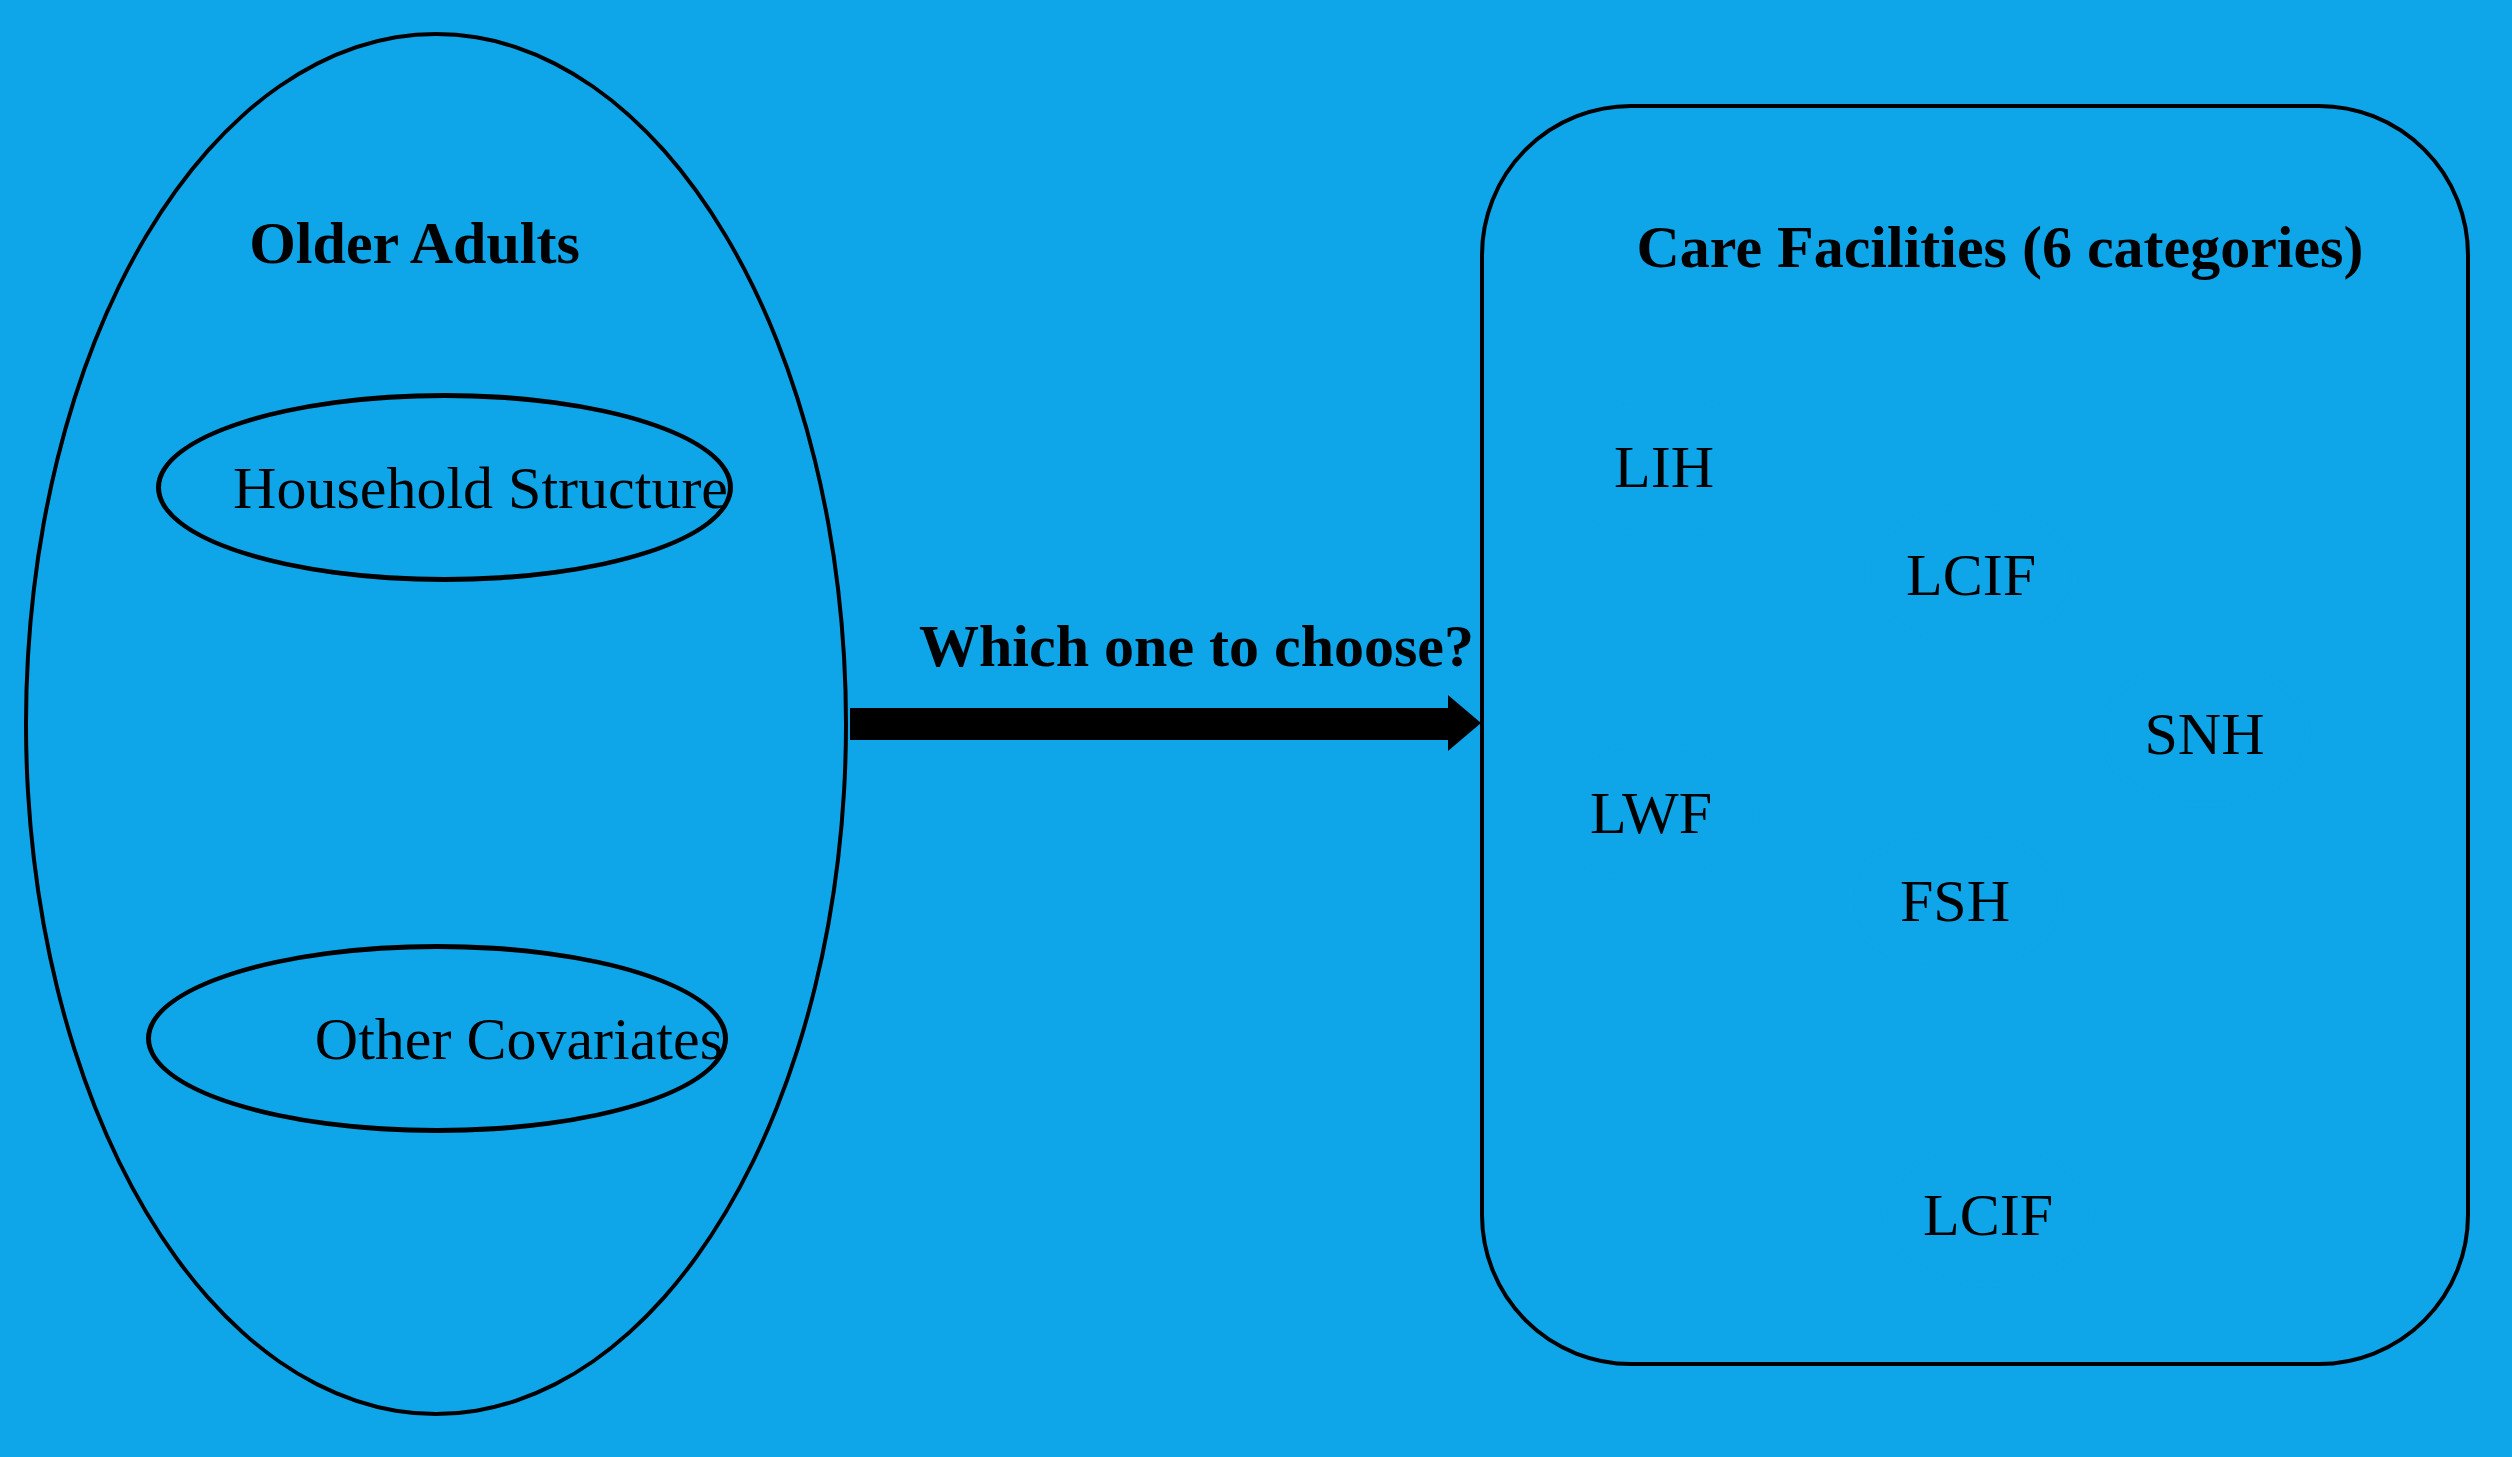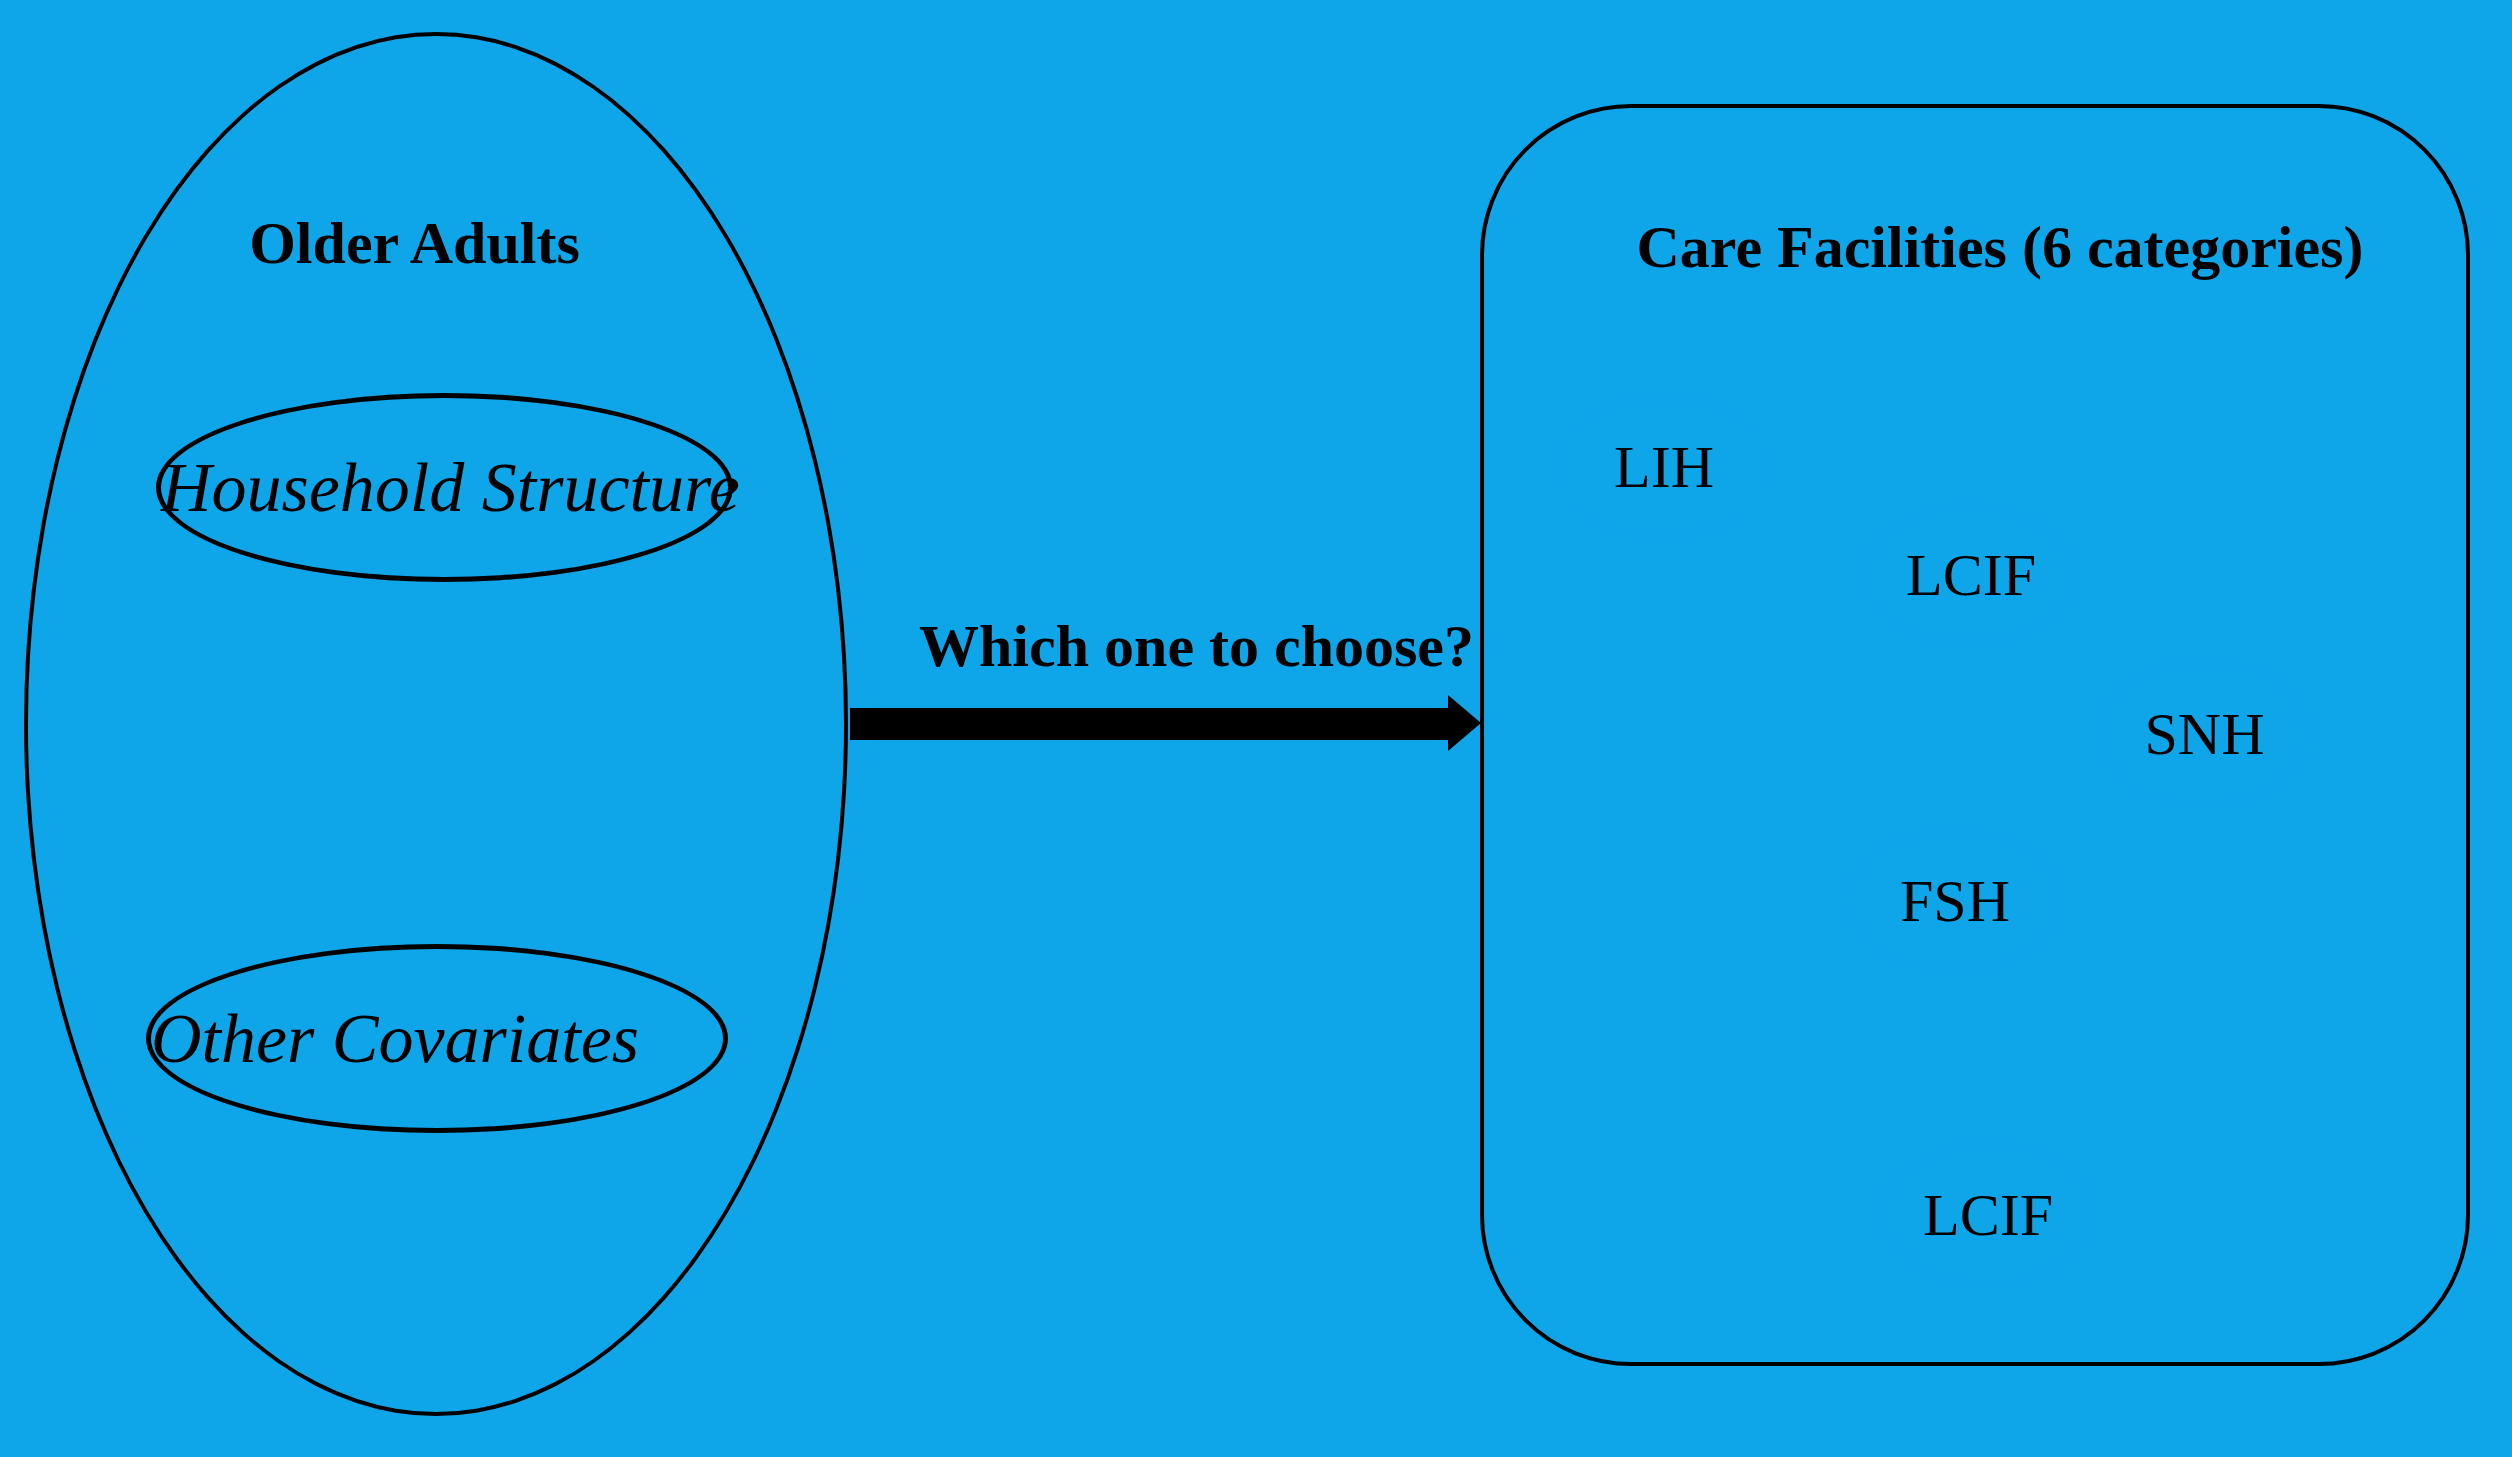--- a/index.html
+++ b/index.html
@@ -23,25 +23,24 @@
     border: 4.3px solid #000;
     border-radius: 50%;
     background: transparent;
   }
   
   .mid-ellipse {
     border: 5.2px solid #000;
     border-radius: 50%;
     display: flex;
     align-items: center;
-    justify-content: flex-start;
-    font-size: 70px;
+    justify-content: flex-end;
+    font-size: 60px;
     line-height: 1;
     white-space: nowrap;
-    font-style: italic;
   }
   
   .small-ellipse {
     border: 6px solid #0ea5e9;
     border-radius: 50%;
     display: flex;
     align-items: center;
     justify-content: center;
     font-size: 60px;
     line-height: 1;
@@ -104,20 +103,23 @@
   </div>
 
   <div class="abs small-ellipse" style="left:1864px; top:503px; width:214px; height:143px;">
     <span>LCIF</span>
   </div>
 
   <div class="abs small-ellipse" style="left:2098px; top:659px; width:213px; height:149px;">
     <span>SNH</span>
   </div>
 
+  <div class="abs small-ellipse" style="left:1543px; top:741px; width:216px; height:143px;">
+    <span>LWF</span>
+  </div>
 
   <div class="abs small-ellipse" style="left:1847px; top:828px; width:216px; height:145px;">
     <span>FSH</span>
   </div>
 
   <div class="abs small-ellipse" style="left:1881px; top:1141px; width:214px; height:147px;">
     <span>LCIF</span>
   </div>
 
 </div>

